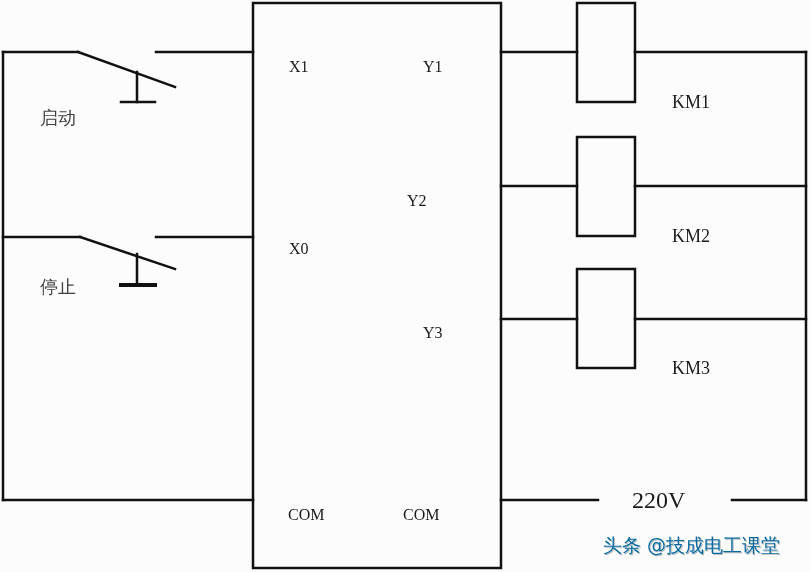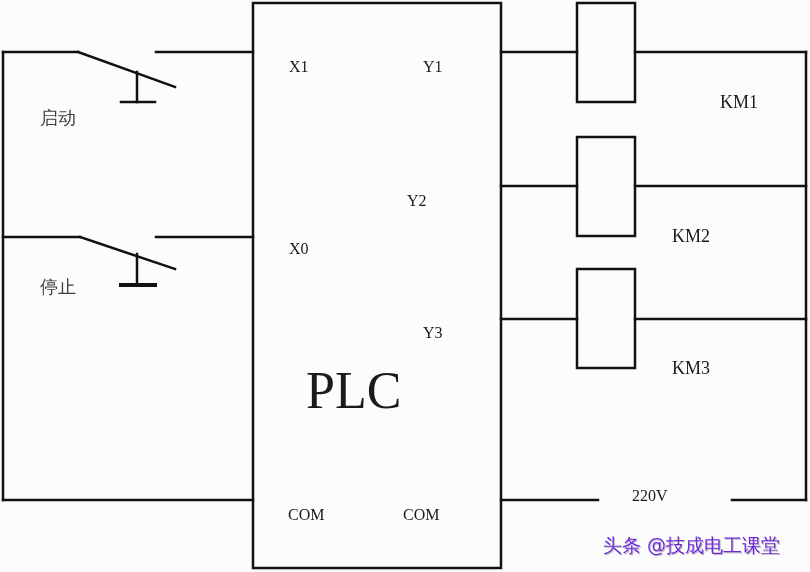--- a/index.html
+++ b/index.html
@@ -3,22 +3,22 @@
 <meta charset="utf-8">
 <style>
   html, body { margin: 0; padding: 0; background: #fcfcfd; }
   .canvas { position: relative; width: 810px; height: 572px; overflow: hidden; background: #fcfcfd; }
   svg { position: absolute; left: 0; top: 0; }
   .lbl { position: absolute; font-family: "Liberation Serif", "DejaVu Serif", serif; color: #1a1a1a; white-space: nowrap; }
   .pin { font-size: 16px; text-align: center; }
   .coil-lbl { font-size: 18px; }
   .plc { font-size: 52px; }
   .cn { font-family: "DejaVu Sans", sans-serif; font-size: 18px; color: #404040; }
-  .volt { font-size: 16px; }
-  .wm { position: absolute; font-family: "DejaVu Sans", sans-serif; font-size: 19px; color: #6d28d9; text-shadow: 0 0 2px #fff, 1px 1px 0 #aaa; }
+  .volt { font-size: 24px; }
+  .wm { position: absolute; font-family: "DejaVu Sans", sans-serif; font-size: 19px; color: #0369a1; text-shadow: 0 0 2px #fff, 1px 1px 0 #aaa; }
 </style>
 </head>
 <body>
 
 <div class="canvas">
   <svg width="810" height="572" viewBox="0 0 810 572">
     <g stroke="#111" stroke-width="2.5" fill="none" stroke-linecap="square">
 
       <rect x="253" y="3" width="248" height="565"></rect>
 
@@ -66,24 +66,23 @@
   </svg>
 
   <span class="lbl cn" style="left:40px; top:106px;">启动</span>
   <span class="lbl cn" style="left:40px; top:275px;">停止</span>
 
   <span class="lbl pin" style="left:289px; top:58px;">X1</span>
   <span class="lbl pin" style="left:289px; top:240px;">X0</span>
   <span class="lbl pin" style="left:423px; top:58px;">Y1</span>
   <span class="lbl pin" style="left:407px; top:192px;">Y2</span>
   <span class="lbl pin" style="left:423px; top:324px;">Y3</span>
-  <span class="lbl plc" style="left:306px; top:361px;">PLC</span>
   <span class="lbl pin" style="left:288px; top:506px;">COM</span>
   <span class="lbl pin" style="left:403px; top:506px;">COM</span>
 
-  <span class="lbl coil-lbl" style="left:672px; top:92px;margin-left:48px;">KM1</span>
+  <span class="lbl coil-lbl" style="left:672px; top:92px;">KM1</span>
   <span class="lbl coil-lbl" style="left:672px; top:226px;text-align:center;">KM2</span>
   <span class="lbl coil-lbl" style="left:672px; top:358px;">KM3</span>
 
   <span class="lbl volt" style="left:632px; top:487px;">220V</span>
 
   <span class="wm" style="left:603px; top:533px;">头条 @技成电工课堂</span>
 </div>
 
 </body></html>

